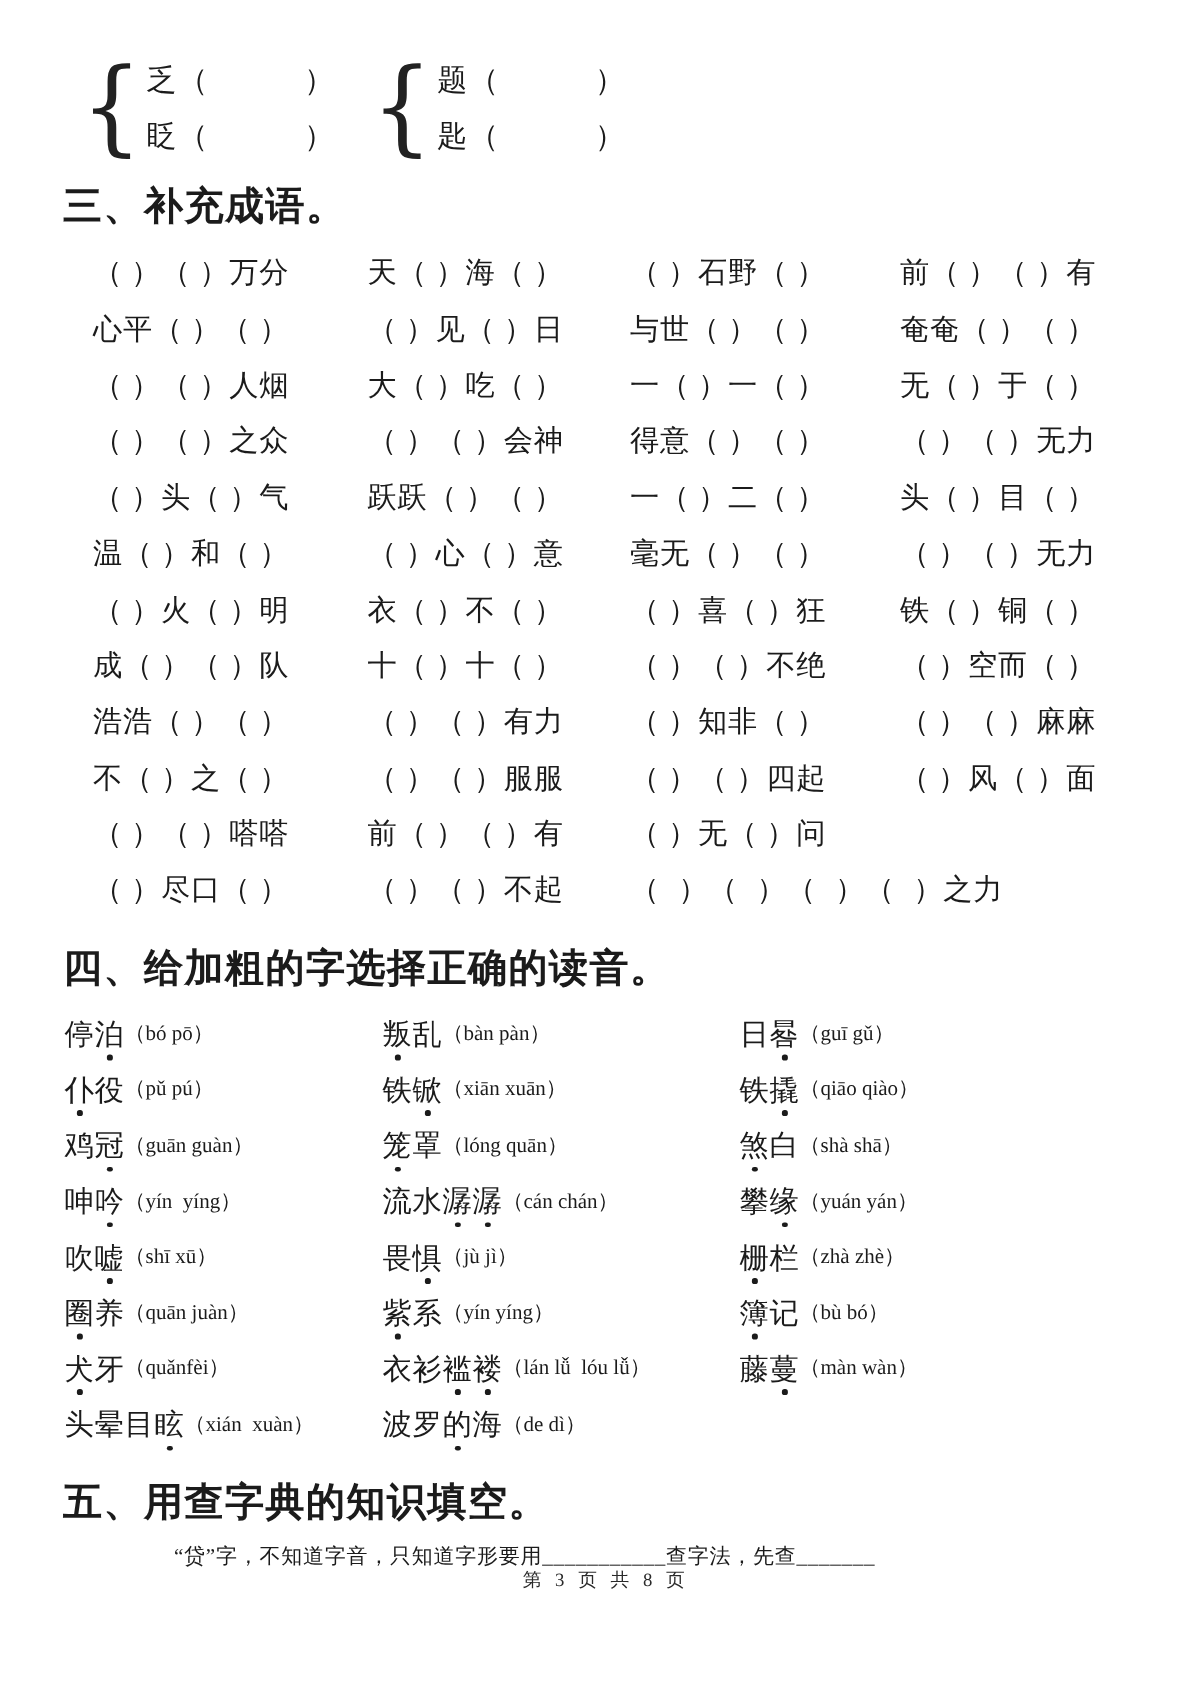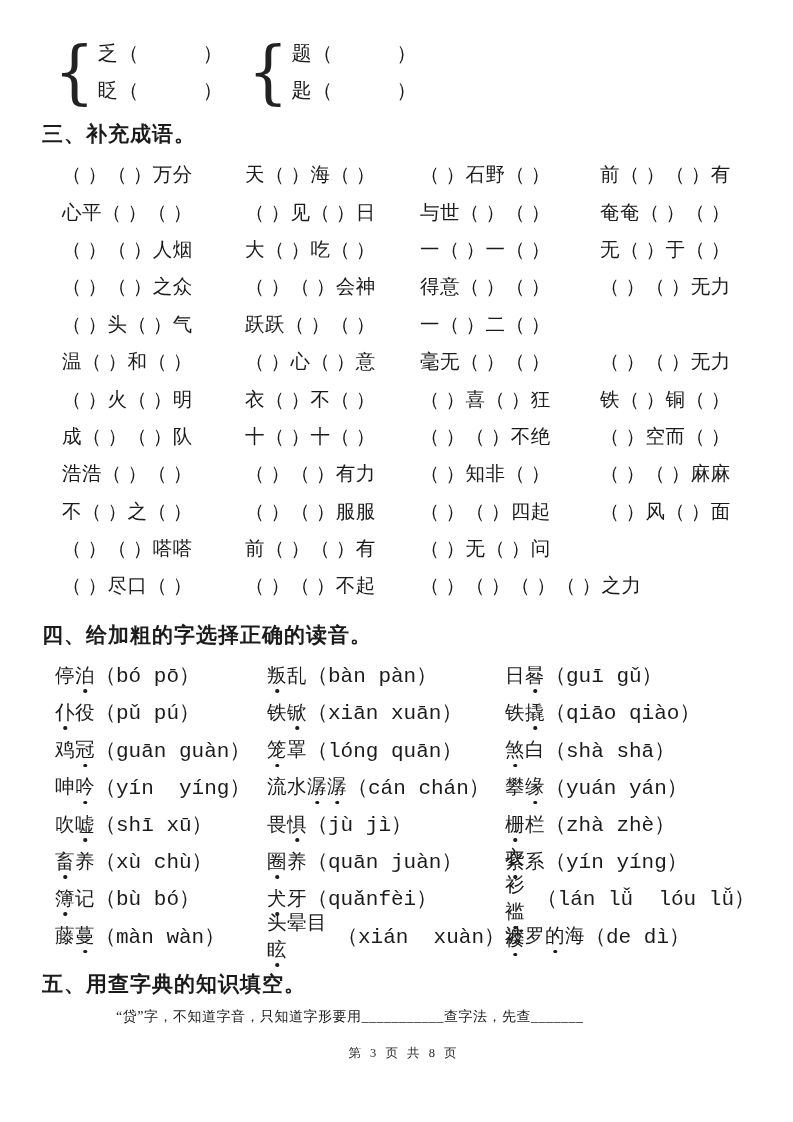--- a/index.html
+++ b/index.html
@@ -14,42 +14,42 @@
   .brace-group{display:flex;align-items:center;}
   .brace{
     font-family:"DejaVu Serif",serif;font-size:64px;line-height:1;
     font-weight:400;color:#222;margin-right:3px;transform:scaleY(1.08);
   }
   .brace-lines{display:flex;flex-direction:column;gap:10px;font-size:20px;}
   .brace-line{white-space:pre;letter-spacing:1px;}
   
   .sec-heading{
     font-family:Liberation Mono, monospace;
-    font-weight:700;font-size:21px;letter-spacing:1px;
+    font-weight:700;font-size:26px;letter-spacing:1px;
     margin:16px 0 8px 0;
   }
   
   .idiom-lines{margin-top:2px;}
   .idiom-line{
     display:grid;grid-template-columns:183px 175px 180px 1fr;
     height:37.4px;align-items:center;font-size:19.5px;
   }
   .idiom-group{white-space:pre;letter-spacing:0.5px;margin-left:20px;}
   
-  .pron-grid{display:grid;grid-template-columns:212px 238px 1fr;margin:4px 0 0 13px;}
+  .pron-grid{display:grid;grid-template-columns:212px 238px 1fr;margin:4px 0 0 1px;}
   .pron-item{height:37.2px;display:flex;align-items:center;font-size:19.5px;}
   .pron-word{letter-spacing:0.5px;}
   .pron-word span{position:relative;display:inline-block;}
   .pron-word span.emph::after{
     content:'';position:absolute;bottom:-4px;left:50%;transform:translateX(-50%);
     width:3.5px;height:3.5px;border-radius:50%;background:#1b1b1b;
   }
   .pinyin{
-    font-family:Liberation Mono, monospace;
-    font-size:21px;white-space:pre;
+    font-family:Liberation Serif, serif;
+    font-size:14px;white-space:pre;
   }
   
   .fill-text{font-size:14px;margin:10px 0 0 74px;letter-spacing:0.5px;}
   
   .footer{
     position:absolute;left:15px;right:0;bottom:60px;text-align:center;
     font-size:12.5px;letter-spacing:3px;color:#2a2a2a;
   }
 </style>
 </head>
@@ -98,20 +98,21 @@
       <div class="idiom-line">
         <span class="idiom-group">（ ）（ ）之众</span>
         <span class="idiom-group">（ ）（ ）会神</span>
         <span class="idiom-group">得意（ ）（ ）</span>
         <span class="idiom-group">（ ）（ ）无力</span>
       </div>
       <div class="idiom-line">
         <span class="idiom-group">（ ）头（ ）气</span>
         <span class="idiom-group">跃跃（ ）（ ）</span>
         <span class="idiom-group">一（ ）二（ ）</span>
+        <span class="idiom-group">头（ ）目（ ）</span>
       </div>
       <div class="idiom-line">
         <span class="idiom-group">温（ ）和（ ）</span>
         <span class="idiom-group">（ ）心（ ）意</span>
         <span class="idiom-group">毫无（ ）（ ）</span>
         <span class="idiom-group">（ ）（ ）无力</span>
       </div>
       <div class="idiom-line">
         <span class="idiom-group">（ ）火（ ）明</span>
         <span class="idiom-group">衣（ ）不（ ）</span>
@@ -137,21 +138,21 @@
         <span class="idiom-group">（ ）风（ ）面</span>
       </div>
       <div class="idiom-line">
         <span class="idiom-group">（ ）（ ）嗒嗒</span>
         <span class="idiom-group">前（ ）（ ）有</span>
         <span class="idiom-group">（ ）无（ ）问</span>
       </div>
       <div class="idiom-line">
         <span class="idiom-group">（ ）尽口（ ）</span>
         <span class="idiom-group">（ ）（ ）不起</span>
-        <span class="idiom-group" style="grid-column: 3 / span 2;">（ ）（ ）（ ）（ ）之力</span>
+        <span class="idiom-group" style="grid-column: 3 / span 2; font-family: Liberation Mono, monospace;">（ ）（ ）（ ）（ ）之力</span>
       </div>
     </div>
 
   <div class="sec-heading">四、给加粗的字选择正确的读音。</div>
 
   <div class="pron-grid">
       <div class="pron-item">
         <span class="pron-word"><span>停</span><span class="emph">泊</span></span>
         <span class="pinyin">（bó pō）</span>
       </div>
@@ -205,24 +206,20 @@
       </div>
       <div class="pron-item">
         <span class="pron-word"><span>畏</span><span class="emph">惧</span></span>
         <span class="pinyin">（jù jì）</span>
       </div>
       <div class="pron-item">
         <span class="pron-word"><span class="emph">栅</span><span>栏</span></span>
         <span class="pinyin">（zhà zhè）</span>
       </div>
       <div class="pron-item">
-        <span class="pron-word"><span class="emph">畜</span><span>养</span></span>
-        <span class="pinyin">（xù chù）</span>
-      </div>
-      <div class="pron-item">
         <span class="pron-word"><span class="emph">圈</span><span>养</span></span>
         <span class="pinyin">（quān juàn）</span>
       </div>
       <div class="pron-item">
         <span class="pron-word"><span class="emph">紫</span><span>系</span></span>
         <span class="pinyin">（yín yíng）</span>
       </div>
       <div class="pron-item">
         <span class="pron-word"><span class="emph">簿</span><span>记</span></span>
         <span class="pinyin">（bù bó）</span>

